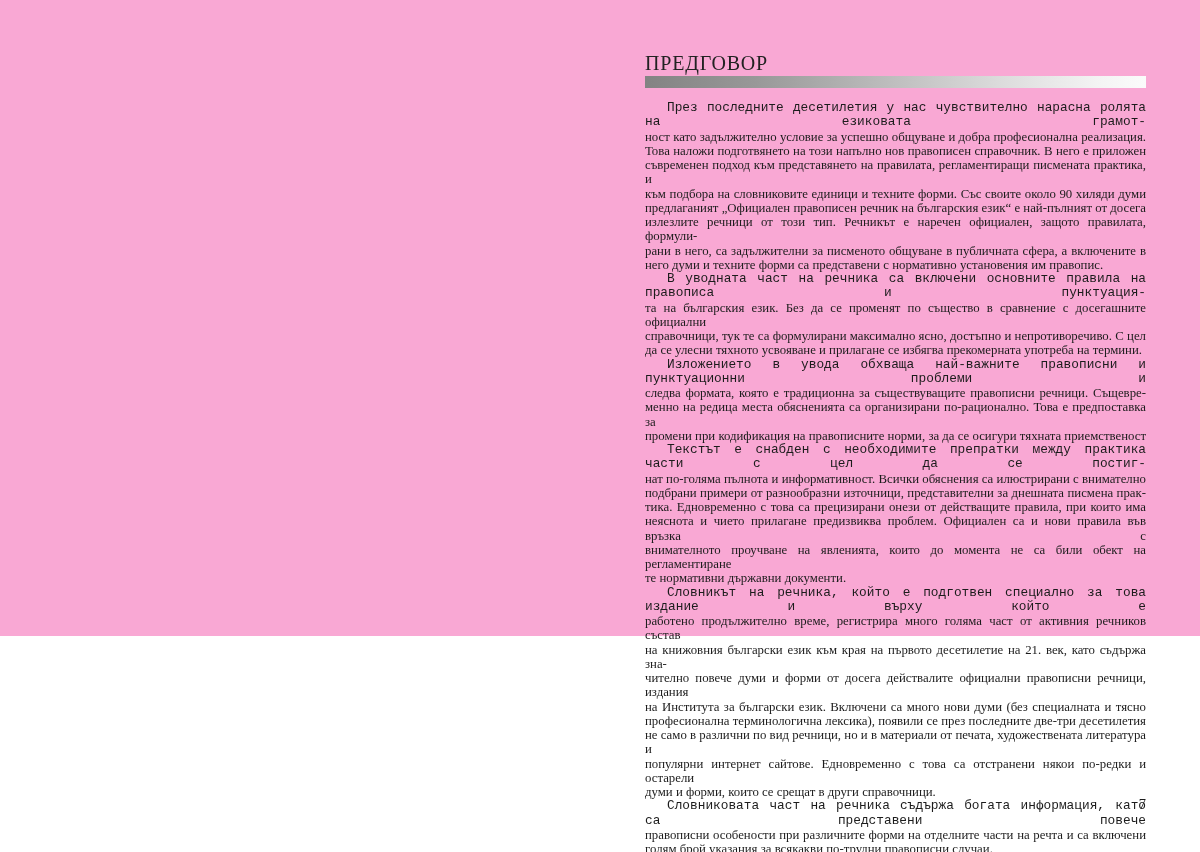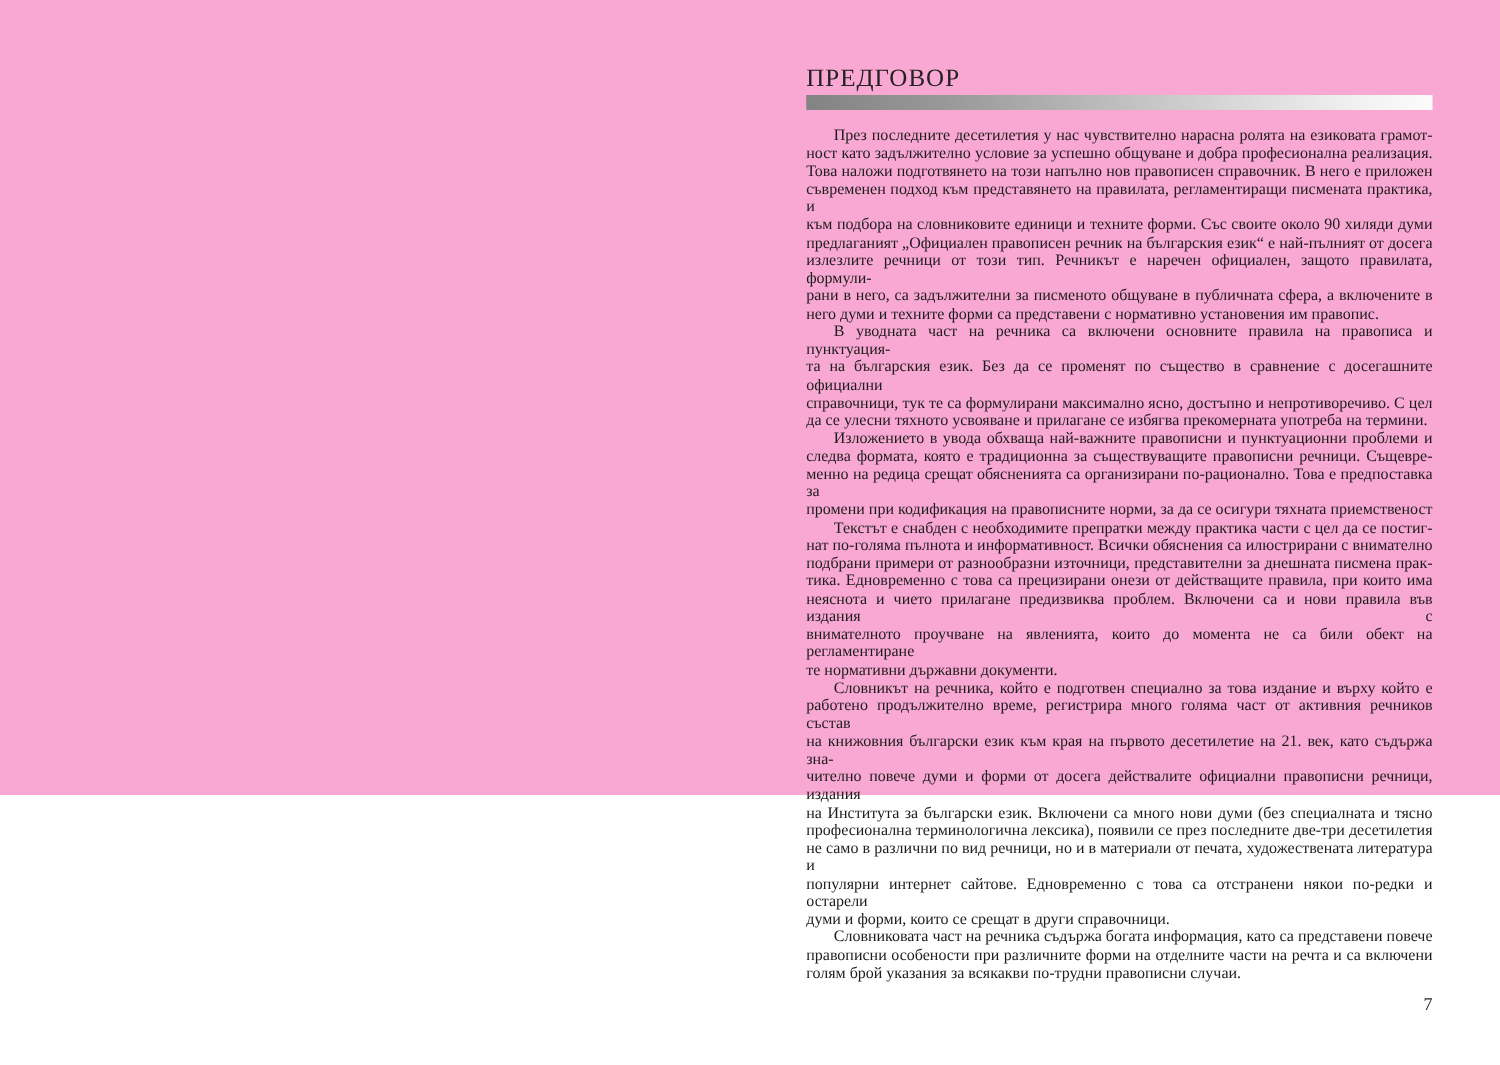--- a/index.html
+++ b/index.html
@@ -53,21 +53,21 @@
     width: 501px;
     font-size: 12.8px;
     line-height: 14.25px;
   }
   .para { margin: 0; padding: 0; }
   .line {
     text-align: justify;
     text-align-last: justify;
     white-space: normal;
   }
-  .line-first { text-indent: 22px; }
+  .line-first { text-indent: 22px; font-family: Liberation Mono, monospace; }
   .line-end { text-align-last: left; }
   .page-number {
     position: absolute;
     top: 796px;
     right: 0;
     font-size: 14.5px;
     color: #1c1c1c;
     text-align: right;
   }
 </style>
@@ -92,29 +92,29 @@
         </div>
         <div class="para">
           <div class="line line-first">В уводната част на речника са включени основните правила на правописа и пунктуация-</div>
           <div class="line">та на българския език. Без да се променят по същество в сравнение с досегашните официални</div>
           <div class="line">справочници, тук те са формулирани максимално ясно, достъпно и непротиворечиво. С цел</div>
           <div class="line line-end">да се улесни тяхното усвояване и прилагане се избягва прекомерната употреба на термини.</div>
         </div>
         <div class="para">
           <div class="line line-first">Изложението в увода обхваща най-важните правописни и пунктуационни проблеми и</div>
           <div class="line">следва формата, която е традиционна за съществуващите правописни речници. Същевре-</div>
-          <div class="line">менно на редица срещат обясненията са организирани по-рационално. Това е предпоставка за</div>
+          <div class="line">менно на редица места обясненията са организирани по-рационално. Това е предпоставка за</div>
           <div class="line">промени при кодификация на правописните норми, за да се осигури тяхната приемственост</div>
         </div>
         <div class="para">
           <div class="line line-first">Текстът е снабден с необходимите препратки между практика части с цел да се постиг-</div>
           <div class="line">нат по-голяма пълнота и информативност. Всички обяснения са илюстрирани с внимателно</div>
           <div class="line">подбрани примери от разнообразни източници, представителни за днешната писмена прак-</div>
           <div class="line">тика. Едновременно с това са прецизирани онези от действащите правила, при които има</div>
-          <div class="line">неяснота и чието прилагане предизвиква проблем. Включени са и нови правила във издания с</div>
+          <div class="line">неяснота и чието прилагане предизвиква проблем. Официален са и нови правила във връзка с</div>
           <div class="line">внимателното проучване на явленията, които до момента не са били обект на регламентиране</div>
           <div class="line line-end">те нормативни държавни документи.</div>
         </div>
         <div class="para">
           <div class="line line-first">Словникът на речника, който е подготвен специално за това издание и върху който е</div>
           <div class="line">работено продължително време, регистрира много голяма част от активния речников състав</div>
           <div class="line">на книжовния български език към края на първото десетилетие на 21. век, като съдържа зна-</div>
           <div class="line">чително повече думи и форми от досега действалите официални правописни речници, издания</div>
           <div class="line">на Института за български език. Включени са много нови думи (без специалната и тясно</div>
           <div class="line">професионална терминологична лексика), появили се през последните две-три десетилетия</div>

